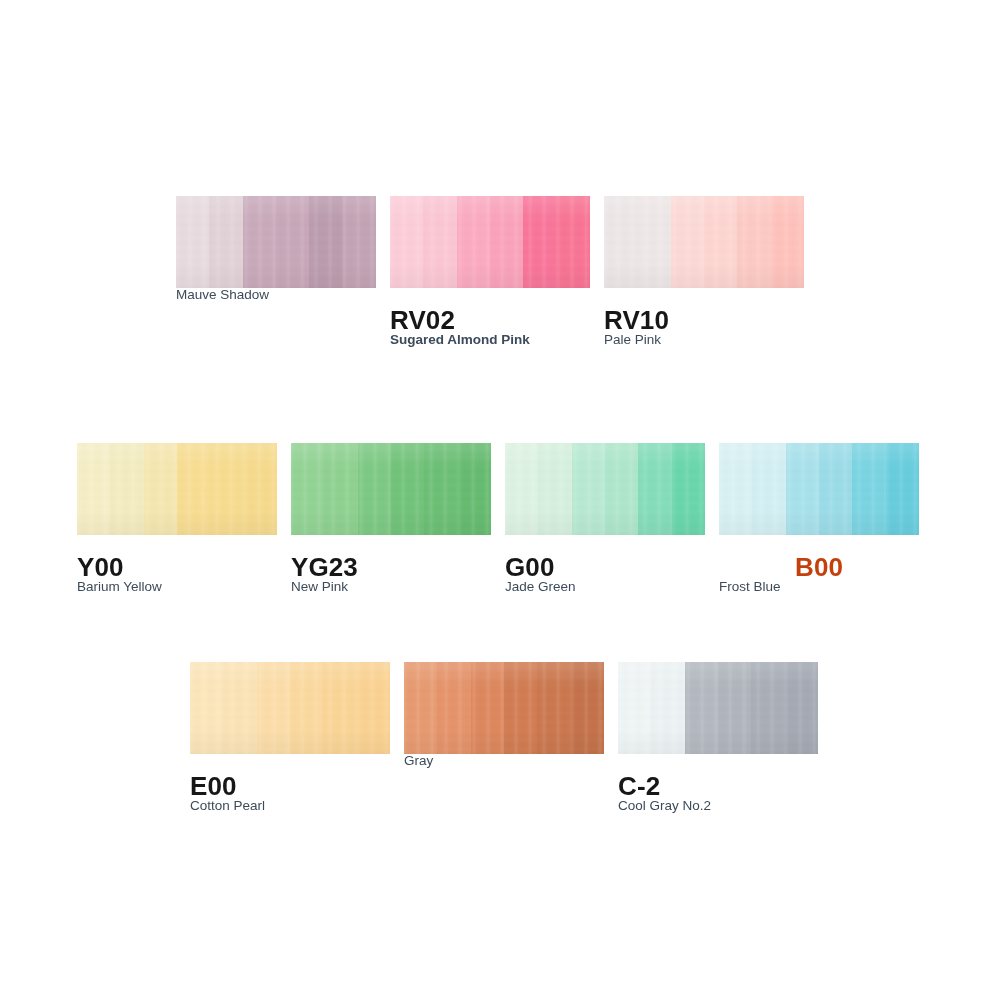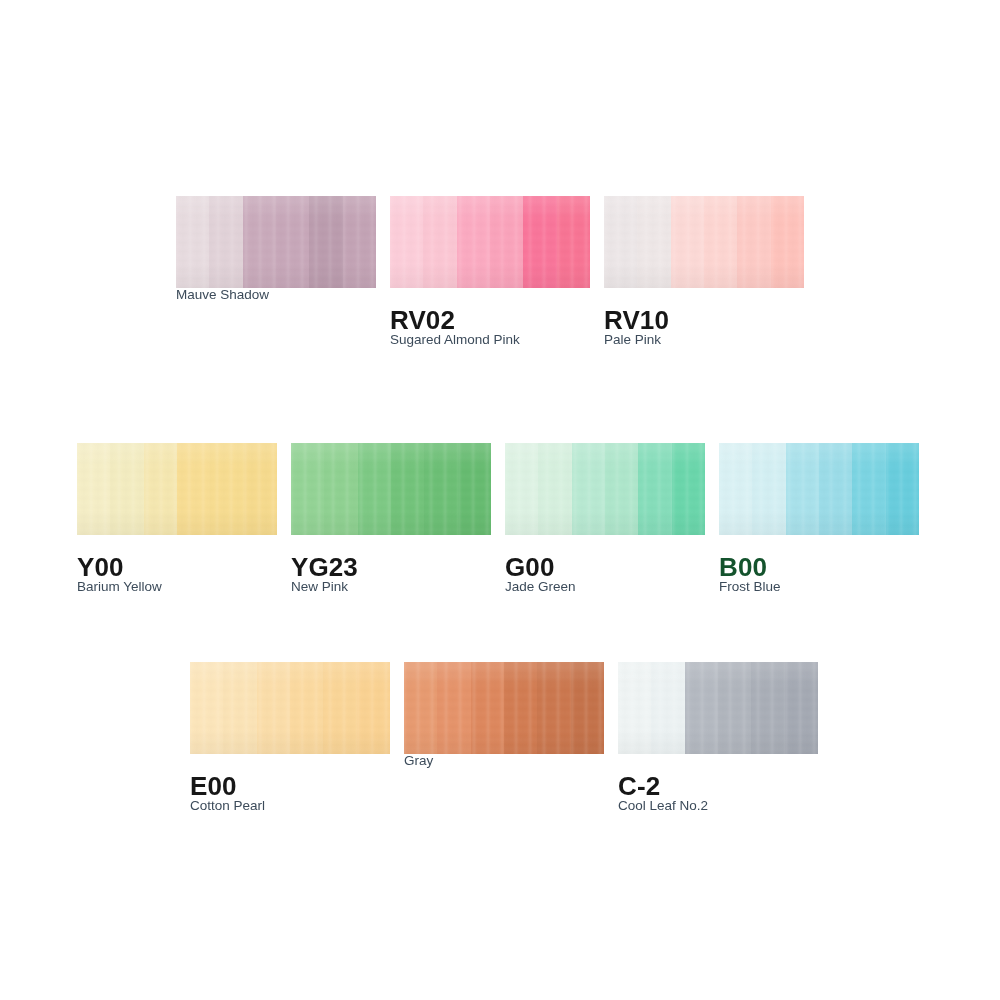--- a/index.html
+++ b/index.html
@@ -118,21 +118,21 @@
         </div>
         <div class="swatch-name" style="color: rgb(60, 75, 90);">Mauve Shadow</div>
       </div>
       <div class="swatch-cell">
         <div class="swatch-patch">
           <div class="swatch-bands" style="background: linear-gradient(90deg, rgb(252, 205, 217) 0%, rgb(252, 205, 217) 16.667%, rgb(251, 198, 211) 16.667%, rgb(251, 198, 211) 33.333%, rgb(251, 170, 193) 33.333%, rgb(251, 170, 193) 50%, rgb(250, 163, 187) 50%, rgb(250, 163, 187) 66.667%, rgb(249, 117, 154) 66.667%, rgb(249, 117, 154) 83.333%, rgb(248, 116, 148) 83.333%, rgb(248, 116, 148) 100%);"></div>
           <div class="swatch-texture"></div>
           <div class="swatch-sheen"></div>
         </div>
         <div class="swatch-code" style="color: rgb(23, 23, 23);">RV02</div>
-        <div class="swatch-name" style="color: rgb(60, 75, 90);">Sugared Almond Pink</div>
+        <div class="swatch-name" style="color: rgb(60, 75, 90); font-weight: bold;">Sugared Almond Pink</div>
       </div>
       <div class="swatch-cell">
         <div class="swatch-patch">
           <div class="swatch-bands" style="background: linear-gradient(90deg, rgb(236, 230, 231) 0%, rgb(236, 230, 231) 16.667%, rgb(238, 231, 231) 16.667%, rgb(238, 231, 231) 33.333%, rgb(252, 217, 214) 33.333%, rgb(252, 217, 214) 50%, rgb(253, 213, 209) 50%, rgb(253, 213, 209) 66.667%, rgb(253, 202, 197) 66.667%, rgb(253, 202, 197) 83.333%, rgb(254, 194, 187) 83.333%, rgb(254, 194, 187) 100%);"></div>
           <div class="swatch-texture"></div>
           <div class="swatch-sheen"></div>
         </div>
         <div class="swatch-code" style="color: rgb(23, 23, 23);">RV10</div>
         <div class="swatch-name" style="color: rgb(60, 75, 90);">Pale Pink</div>
       </div>
@@ -164,21 +164,21 @@
         </div>
         <div class="swatch-code" style="color: rgb(23, 23, 23);">G00</div>
         <div class="swatch-name" style="color: rgb(60, 75, 90);">Jade Green</div>
       </div>
       <div class="swatch-cell">
         <div class="swatch-patch">
           <div class="swatch-bands" style="background: linear-gradient(90deg, rgb(217, 241, 244) 0%, rgb(217, 241, 244) 16.667%, rgb(211, 239, 243) 16.667%, rgb(211, 239, 243) 33.333%, rgb(168, 225, 235) 33.333%, rgb(168, 225, 235) 50%, rgb(155, 220, 232) 50%, rgb(155, 220, 232) 66.667%, rgb(123, 212, 226) 66.667%, rgb(123, 212, 226) 83.333%, rgb(104, 205, 221) 83.333%, rgb(104, 205, 221) 100%);"></div>
           <div class="swatch-texture"></div>
           <div class="swatch-sheen"></div>
         </div>
-        <div class="swatch-code" style="color: #14532d;">B00</div>
+        <div class="swatch-code" style="color: #c2410c; text-align: center;">B00</div>
         <div class="swatch-name" style="color: rgb(60, 75, 90);">Frost Blue</div>
       </div>
     </div>
     <div class="swatch-row row-2">
       <div class="swatch-cell">
         <div class="swatch-patch">
           <div class="swatch-bands" style="background: linear-gradient(90deg, rgb(252, 229, 186) 0%, rgb(252, 229, 186) 16.667%, rgb(251, 227, 182) 16.667%, rgb(251, 227, 182) 33.333%, rgb(251, 221, 169) 33.333%, rgb(251, 221, 169) 50%, rgb(251, 217, 159) 50%, rgb(251, 217, 159) 66.667%, rgb(250, 213, 151) 66.667%, rgb(250, 213, 151) 83.333%, rgb(250, 210, 146) 83.333%, rgb(250, 210, 146) 100%);"></div>
           <div class="swatch-texture"></div>
           <div class="swatch-sheen"></div>
         </div>
@@ -193,16 +193,16 @@
         </div>
         <div class="swatch-name" style="color: rgb(60, 75, 90);">Gray</div>
       </div>
       <div class="swatch-cell">
         <div class="swatch-patch">
           <div class="swatch-bands" style="background: linear-gradient(90deg, rgb(239, 244, 244) 0%, rgb(239, 244, 244) 16.667%, rgb(236, 242, 243) 16.667%, rgb(236, 242, 243) 33.333%, rgb(180, 185, 193) 33.333%, rgb(180, 185, 193) 50%, rgb(176, 181, 189) 50%, rgb(176, 181, 189) 66.667%, rgb(169, 174, 183) 66.667%, rgb(169, 174, 183) 83.333%, rgb(164, 169, 179) 83.333%, rgb(164, 169, 179) 100%);"></div>
           <div class="swatch-texture"></div>
           <div class="swatch-sheen"></div>
         </div>
         <div class="swatch-code" style="color: rgb(23, 23, 23);">C-2</div>
-        <div class="swatch-name" style="color: rgb(60, 75, 90);">Cool Leaf No.2</div>
+        <div class="swatch-name" style="color: rgb(60, 75, 90);">Cool Gray No.2</div>
       </div>
     </div>
   </div>
 
 </body></html>

